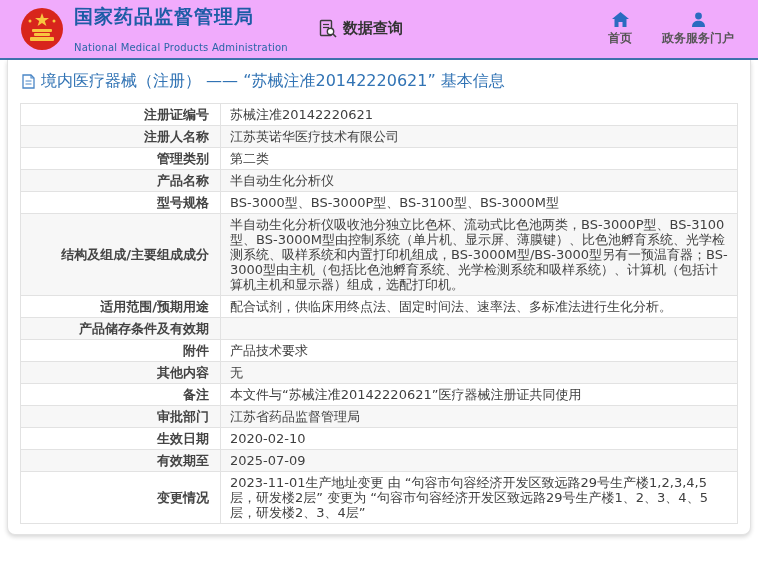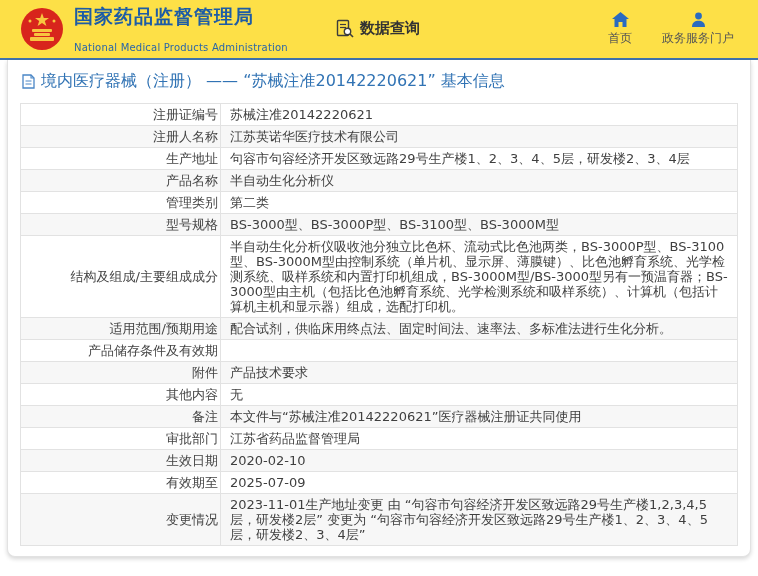--- a/index.html
+++ b/index.html
@@ -9,23 +9,22 @@
     background: #ffffff;
     color: #3f3f3f;
     overflow: hidden;
   }
   
   .site-header {
     height: 60px;
     display: flex;
     align-items: center;
     padding: 0 16px 0 20px;
-    background: #fde047;
+    background: #f0abfc;
     border-bottom: 2px solid #3f73ae;
-    gap: 17px;
   }
   .logo-link { display: flex; align-items: center; text-decoration: none; cursor: pointer; }
   .emblem { width: 44px; height: 44px; flex: 0 0 auto; }
   .title-block { margin-left: 10px; }
   .site-title {
     font-size: 19px;
     font-weight: bold;
     color: #1d5ca6;
     letter-spacing: 1px;
     line-height: 22px;
@@ -39,21 +38,21 @@
   .data-query {
     display: flex;
     gap: 5px;
     margin-left: 30px;
     font-size: 15px;
     font-weight: bold;
     color: #333333;
     cursor: pointer;
   }
   .header-spacer { flex: 1; }
-  .top-nav { display: flex; align-items: flex-end; gap: 30px; padding-right: 8px; }
+  .top-nav { display: flex; align-items: flex-end; gap: 30px; padding-right: 8px; font-weight: bold; }
   .nav-item {
     display: flex;
     flex-direction: column;
     align-items: center;
     cursor: pointer;
   }
   .nav-item .nav-label { font-size: 12px; color: #555555; margin-top: 3px; }
   
   .content-panel {
     margin: 0 7px;
@@ -77,23 +76,23 @@
     width: calc(100% - 24px);
     margin: 2px 12px 0 12px;
     border-collapse: collapse;
     font-size: 13px;
     table-layout: fixed;
   }
   table.info-table tr:nth-child(even) { background: #f7f7f7; }
   table.info-table th {
     width: 200px;
     text-align: right;
-    font-weight: normal;
+    font-weight: bold;
     color: #444444;
-    padding: 3px 2px;
+    padding: 3px 11px;
     border: 1px solid #e2e2e2;
     vertical-align: middle;
     line-height: 15px;
   }
   table.info-table td {
     padding: 3px 9px;
     border: 1px solid #e2e2e2;
     line-height: 15px;
     word-break: break-all;
   }
@@ -163,30 +162,26 @@
     <tbody>
         <tr>
           <th>注册证编号</th>
           <td>苏械注准20142220621</td>
         </tr>
         <tr>
           <th>注册人名称</th>
           <td>江苏英诺华医疗技术有限公司</td>
         </tr>
         <tr>
-          <th>生产地址</th>
-          <td>句容市句容经济开发区致远路29号生产楼1、2、3、4、5层，研发楼2、3、4层</td>
+          <th>管理类别</th>
+          <td>第二类</td>
         </tr>
         <tr>
           <th>产品名称</th>
           <td>半自动生化分析仪</td>
-        </tr>
-        <tr>
-          <th>管理类别</th>
-          <td>第二类</td>
         </tr>
         <tr>
           <th>型号规格</th>
           <td>BS-3000型、BS-3000P型、BS-3100型、BS-3000M型</td>
         </tr>
         <tr>
           <th>结构及组成/主要组成成分</th>
           <td>半自动生化分析仪吸收池分独立比色杯、流动式比色池两类，BS-3000P型、BS-3100型、BS-3000M型由控制系统（单片机、显示屏、薄膜键）、比色池孵育系统、光学检测系统、吸样系统和内置打印机组成，BS-3000M型/BS-3000型另有一预温育器；BS-3000型由主机（包括比色池孵育系统、光学检测系统和吸样系统）、计算机（包括计算机主机和显示器）组成，选配打印机。</td>
         </tr>
         <tr>

